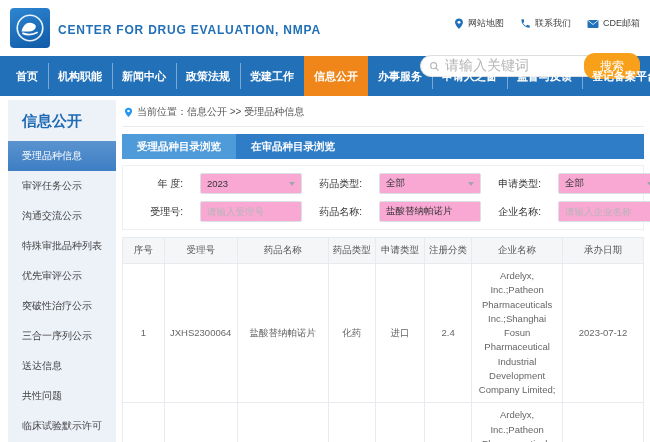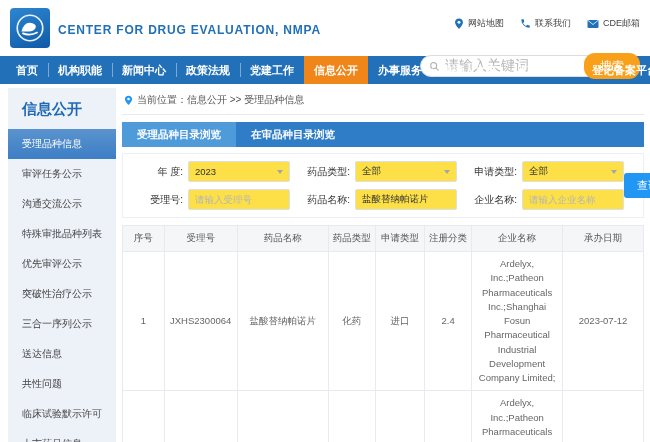--- a/index.html
+++ b/index.html
@@ -17,21 +17,21 @@
   .header-right { display:flex; flex-direction:column; align-items:flex-end; gap:23px; padding-top:2px;margin-top:38px; }
   .quick-links { display:flex; gap:16px; }
   .quick-link { display:flex; align-items:center; gap:4px; font-size:9px; color:#444; cursor:pointer; white-space:nowrap; }
   .quick-link svg { display:block; }
   .search-row { display:flex; align-items:center; }
   .search-box { display:flex; align-items:center; width:178px; height:22px; border:1px solid #ddd; border-radius:11px; padding:0 8px; background:#fff; }
   .search-box input { border:none; outline:none; flex:1; font-size:14px; color:#333; font-family:Liberation Mono, monospace; min-width:0; }
   .search-box input::placeholder { color:#b5b5b5; }
   .search-btn { height:26px; width:56px; margin-left:-14px; border:none; border-radius:11px; background:#f9a01b; color:#fff; font-size:12px; cursor:pointer; font-family:inherit; }
   
-  .nav { height: 28px; background: #2170b8; display: flex; align-items: stretch; padding: 0 6px; justify-content: space-between; }
+  .nav { height: 40px; background: #2170b8; display: flex; align-items: stretch; padding: 0 6px; justify-content: space-between; }
   .nav-item { display:flex; align-items:center; padding: 0 10px; color:#fff; font-size:11px; font-weight:bold; cursor:pointer; position:relative; white-space:nowrap; }
   .nav-item + .nav-item::before { content:""; position:absolute; left:0; top:7px; bottom:7px; width:1px; background:rgba(255,255,255,.4); }
   .nav-item.active { background:#f08619; }
   .nav-item.active::before, .nav-item.active + .nav-item::before { display:none; }
   
   .content { display:flex; align-items:flex-start; height: 358px; }
   .sidebar { width: 108px; margin: 4px 0 0 8px; background:#edf1f8; min-height: 354px; padding: 8px 0 0 0; flex: 0 0 auto; }
   .sidebar-title { color:#1f6ab4; font-size:15px; font-weight:bold; padding: 4px 0 10px 14px; }
   .side-item { font-size:10px; color:#444; padding: 8px 0 8px 14px; cursor:pointer; white-space:nowrap; }
   .side-item.active { background: linear-gradient(180deg,#5a93cf,#3d7ec4); color:#fff; }
@@ -41,21 +41,21 @@
   
   .tabbar { display:flex; margin-top: 7px; background:#2f7dc6; height:25px; }
   .tab { display:flex; align-items:center; padding: 0 15px; color:#fff; font-size:10.5px; font-weight:bold; cursor:pointer; }
   .tab.active { background:#4f9ad8; }
   
   .filter { margin-top: 6px; border: 1px solid #edf0f3; padding: 7px 8px; display:flex; align-items:center; }
   .filter-grid { flex:1; display:flex; flex-direction:column; gap:7px; }
   .filter-row { display:flex; gap: 8px; justify-content: space-between; }
   .field { display:flex; align-items:center; }
   .field label { width: 52px; text-align: right; font-size:10px; color:#333; margin-right:5px; white-space:nowrap; }
-  .ctl { width: 102px; height: 21px; border:1px solid #dcdfe4; border-radius:2px; background:#fde047; font-size:9.5px; color:#333; }
+  .ctl { width: 102px; height: 21px; border:1px solid #dcdfe4; border-radius:2px; background:#f9a8d4; font-size:9.5px; color:#333;margin-left:12px; }
   .select { display:flex; align-items:center; justify-content:space-between; padding:0 6px; cursor:pointer; }
   .caret { width:0; height:0; border-left:3.5px solid transparent; border-right:3.5px solid transparent; border-top:4px solid #a0a5ab; }
   input.ctl { padding: 0 6px; outline:none; font-family:inherit; }
   input.ctl::placeholder { color:#b5b5b5; }
   .query-wrap { width: 70px; display:flex; justify-content:center; }
   .query-btn { width: 48px; height: 25px; background:#2196f3; border:none; border-radius:3px; color:#fff; font-size:11px; cursor:pointer; font-family:inherit; }
   
   table { width:100%; border-collapse: collapse; margin-top: 7px; table-layout: fixed; }
   th { background:#f5f6f8; border:1px solid #e7eaee; font-size:9.5px; font-weight:normal; color:#555; padding: 6px 2px; margin-top: 16px; }
   td { border:1px solid #e7eaee; font-size:9.5px; color:#666; text-align:center; padding: 5px 4px; line-height:1.5; word-wrap:break-word; }

